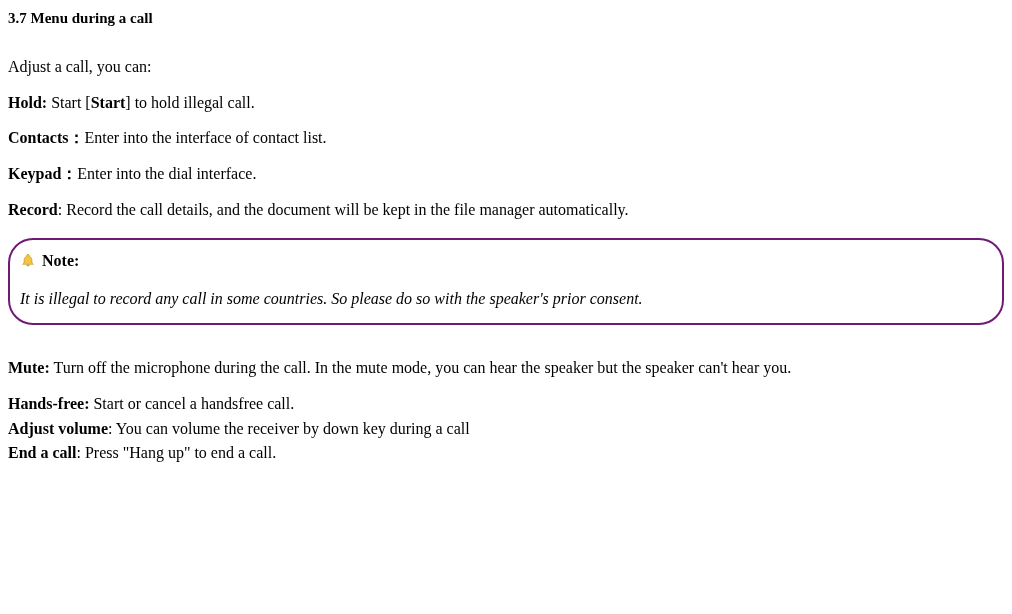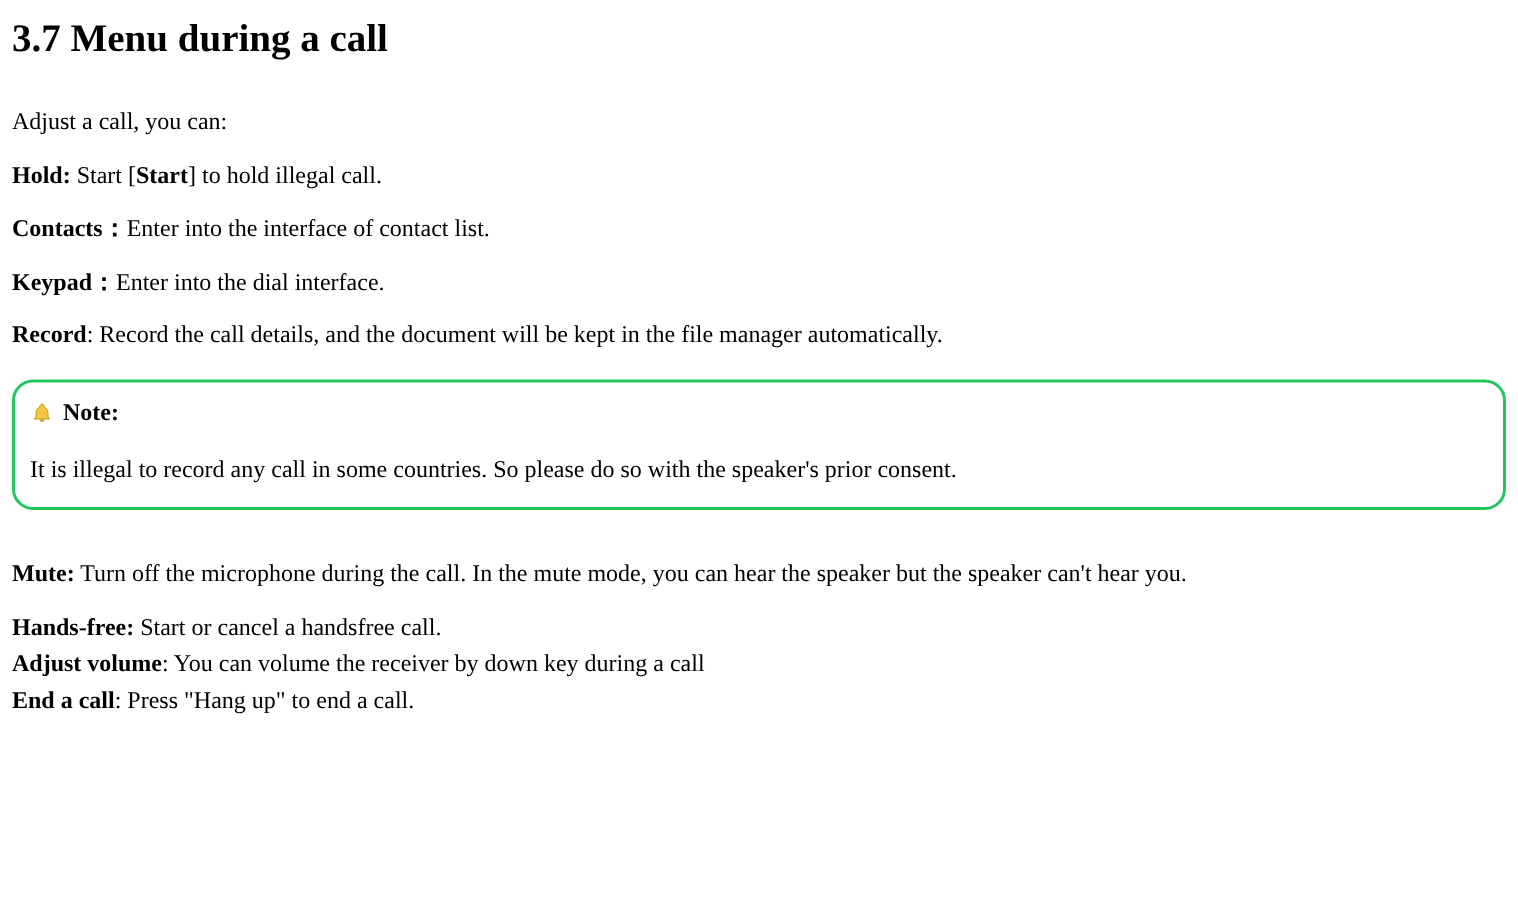--- a/index.html
+++ b/index.html
@@ -11,39 +11,39 @@
       font-family: "Times New Roman", Times, serif;
       background: #fff;
       color: #000;
       padding: 8px 8px 8px 8px;
       width: 1012px;
       height: 614px;
       font-size: 16px;
       line-height: 1.35;
     }
     .heading {
-      font-size: 26px;
+      font-size: 15px;
       font-weight: bold;
       margin-bottom: 28px;
     }
     .intro {
       margin-bottom: 14px;
     }
     .item {
       margin-bottom: 14px;
     }
     .item .label {
       font-weight: bold;
     }
     .item .label-inner {
       font-weight: bold;
     }
     .note-box {
-      border: 2px solid #22c55e;
-      border-radius: 14px;
+      border: 2px solid #701a75;
+      border-radius: 25px;
       padding: 10px 10px 14px 10px;
       margin: 18px 0 24px 0;
       position: relative;
     }
     .note-header {
       display: flex;
       align-items: center;
       gap: 6px;
       margin-bottom: 16px;
     }
@@ -55,20 +55,21 @@
     .note-icon svg {
       width: 16px;
       height: 16px;
       display: block;
     }
     .note-title {
       font-weight: bold;
     }
     .note-body {
       padding-left: 0;
+      font-style: italic;
     }
     .after-note-spacer {
       height: 8px;
     }
     .tight-item {
       margin-bottom: 3px;
     }
   </style>
 </head>
 <body>

